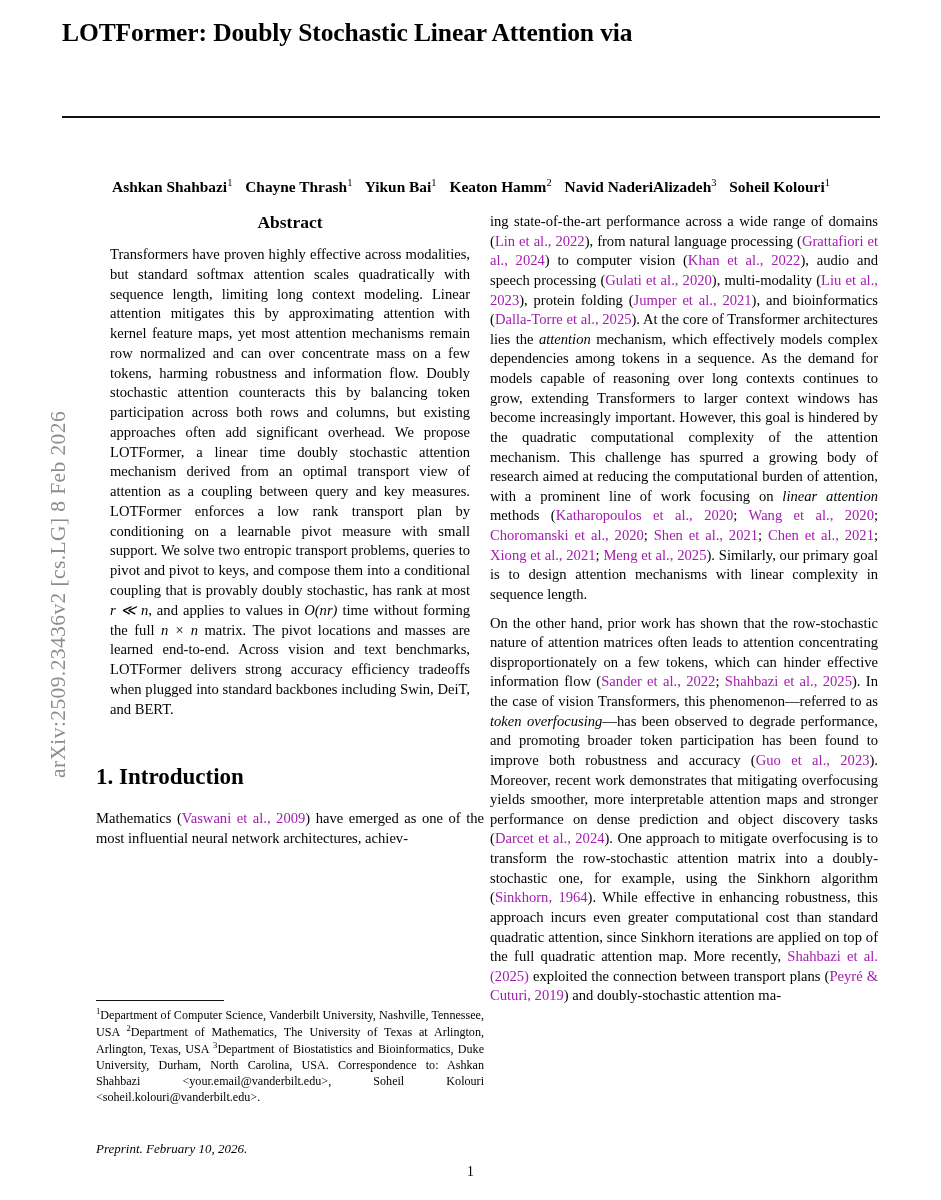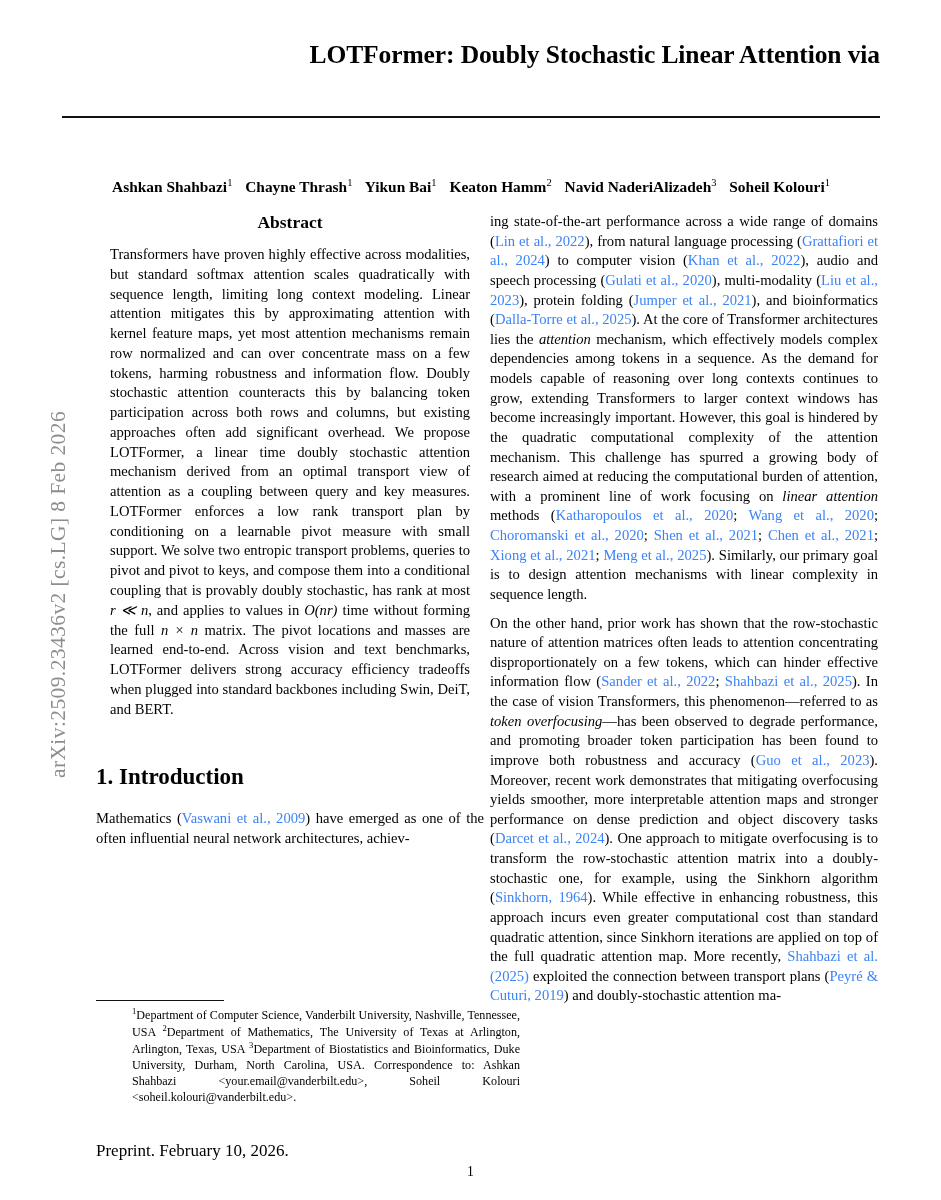--- a/index.html
+++ b/index.html
@@ -22,21 +22,21 @@
     transform-origin:center center;
     font-family:"Liberation Serif", serif;
     font-size:21.5px;
     letter-spacing:0.4px;
     color:#8d8d8d;
     white-space:nowrap;
     text-align:center;
   }
 
   
-  .title-block { position:absolute; left:62px; top:38px; width:818px; text-align:right; }
+  .title-block { position:absolute; left:62px; top:16px; width:818px; text-align:left; }
   .paper-title {
     font-family:"Liberation Serif", serif;
     font-weight:bold;
     font-size:25.5px;
     line-height:1.30;
     letter-spacing:-0.1px;
     margin:0;
   }
   .rule-thick {
     position:absolute; left:62px; top:116px; width:818px;
@@ -86,42 +86,42 @@
   }
   p.body {
     font-size:14.6px;
     line-height:1.345;
     text-align:justify;
     margin:0 0 9px 0;
     hyphens:none;
   }
   p.body.last { margin-bottom:8px; }
 
-  .cite { color:#3b82f6; }
+  .cite { color:#a21caf; }
   .it { font-style:italic; }
   .mth { font-family:"Liberation Serif", serif; font-style:italic; }
 
   
   .fn-rule {
     position:absolute; left:96px; top:1000px; width:128px;
     height:0; border-top:1px solid #111;
   }
   .footnote {
     position:absolute; left:96px; top:1006px; width:388px;
     font-size:12.1px;
     line-height:1.325;
     text-align:justify;
     hyphens:none;
-    margin-left:36px;
   }
   .footnote .sup { font-size:8.6px; vertical-align:super; }
 
   .preprint {
     position:absolute; left:96px; top:1141px;
-    font-size:17px;
+    font-size:13px;
+    font-style:italic;
     text-align:right;
   }
 
   .page-num {
     position:absolute; left:0; top:1164px; width:941px;
     text-align:center;
     font-size:13.6px;
   }
 </style>
 </head>
@@ -148,21 +148,21 @@
     <span><span>Soheil Kolouri</span><span class="aff">1</span></span>
   </div>
 
   <div class="col col-left">
     <div class="abstract-head">Abstract</div>
     <p class="abstract-body"><span>Transformers have proven highly effective across modalities, but standard softmax attention scales quadratically with sequence length, limiting long context modeling. Linear attention mitigates this by approximating attention with kernel feature maps, yet most attention mechanisms remain row normalized and can over concentrate mass on a few tokens, harming robustness and information flow. Doubly stochastic attention counteracts this by balancing token participation across both rows and columns, but existing approaches often add significant overhead. We propose LOTFormer, a linear time doubly stochastic attention mechanism derived from an optimal transport view of attention as a coupling between query and key measures. LOTFormer enforces a low rank transport plan by conditioning on a learnable pivot measure with small support. We solve two entropic transport problems, queries to pivot and pivot to keys, and compose them into a conditional coupling that is provably doubly stochastic, has rank at most </span><span class="mth">r ≪ n</span><span>, and applies to values in </span><span class="mth">O(nr)</span><span> time without forming the full </span><span class="mth">n × n</span><span> matrix. The pivot locations and masses are learned end-to-end. Across vision and text benchmarks, LOTFormer delivers strong accuracy efficiency tradeoffs when plugged into standard backbones including Swin, DeiT, and BERT.</span></p>
 
     <div style="height:42px"></div>
 
     <div class="sec-head">1. Introduction</div>
-    <p class="body last"><span>Mathematics (</span><span class="cite">Vaswani et al., 2009</span><span>) have emerged as one of the often influential neural network architectures, achiev-</span></p>
+    <p class="body last"><span>Mathematics (</span><span class="cite">Vaswani et al., 2009</span><span>) have emerged as one of the most influential neural network architectures, achiev-</span></p>
   </div>
 
   <div class="col col-right">
     <p class="body"><span>ing state-of-the-art performance across a wide range of domains (</span><span class="cite">Lin et al., 2022</span><span>), from natural language processing (</span><span class="cite">Grattafiori et al., 2024</span><span>) to computer vision (</span><span class="cite">Khan et al., 2022</span><span>), audio and speech processing (</span><span class="cite">Gulati et al., 2020</span><span>), multi-modality (</span><span class="cite">Liu et al., 2023</span><span>), protein folding (</span><span class="cite">Jumper et al., 2021</span><span>), and bioinformatics (</span><span class="cite">Dalla-Torre et al., 2025</span><span>). At the core of Transformer architectures lies the </span><span class="it">attention</span><span> mechanism, which effectively models complex dependencies among tokens in a sequence. As the demand for models capable of reasoning over long contexts continues to grow, extending Transformers to larger context windows has become increasingly important. However, this goal is hindered by the quadratic computational complexity of the attention mechanism. This challenge has spurred a growing body of research aimed at reducing the computational burden of attention, with a prominent line of work focusing on </span><span class="it">linear attention</span><span> methods (</span><span class="cite">Katharopoulos et al., 2020</span><span>; </span><span class="cite">Wang et al., 2020</span><span>; </span><span class="cite">Choromanski et al., 2020</span><span>; </span><span class="cite">Shen et al., 2021</span><span>; </span><span class="cite">Chen et al., 2021</span><span>; </span><span class="cite">Xiong et al., 2021</span><span>; </span><span class="cite">Meng et al., 2025</span><span>). Similarly, our primary goal is to design attention mechanisms with linear complexity in sequence length.</span></p>
 
     <p class="body last"><span>On the other hand, prior work has shown that the row-stochastic nature of attention matrices often leads to attention concentrating disproportionately on a few tokens, which can hinder effective information flow (</span><span class="cite">Sander et al., 2022</span><span>; </span><span class="cite">Shahbazi et al., 2025</span><span>). In the case of vision Transformers, this phenomenon—referred to as </span><span class="it">token overfocusing</span><span>—has been observed to degrade performance, and promoting broader token participation has been found to improve both robustness and accuracy (</span><span class="cite">Guo et al., 2023</span><span>). Moreover, recent work demonstrates that mitigating overfocusing yields smoother, more interpretable attention maps and stronger performance on dense prediction and object discovery tasks (</span><span class="cite">Darcet et al., 2024</span><span>). One approach to mitigate overfocusing is to transform the row-stochastic attention matrix into a doubly-stochastic one, for example, using the Sinkhorn algorithm (</span><span class="cite">Sinkhorn, 1964</span><span>). While effective in enhancing robustness, this approach incurs even greater computational cost than standard quadratic attention, since Sinkhorn iterations are applied on top of the full quadratic attention map. More recently, </span><span class="cite">Shahbazi et al. (2025)</span><span> exploited the connection between transport plans (</span><span class="cite">Peyré &amp; Cuturi, 2019</span><span>) and doubly-stochastic attention ma-</span></p>
   </div>
 
   <div class="fn-rule"></div>
 

